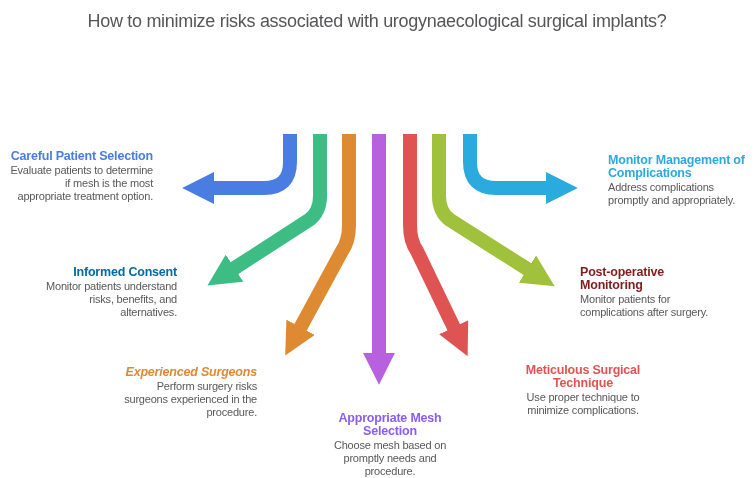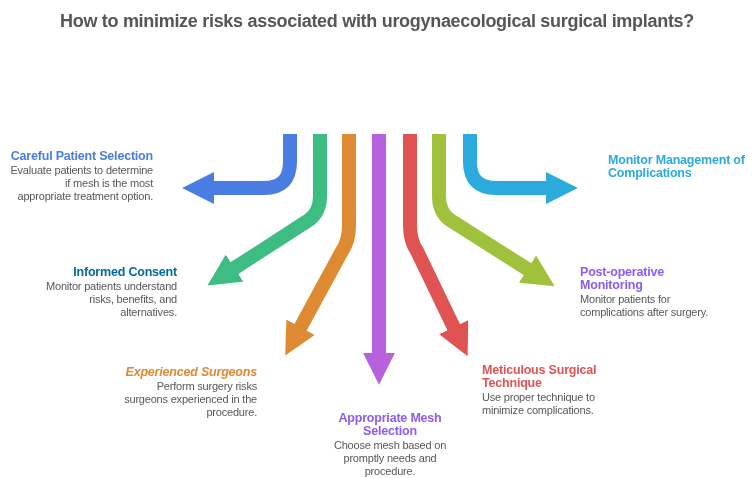--- a/index.html
+++ b/index.html
@@ -2,42 +2,42 @@
 <html><head>
 <meta charset="utf-8">
 <style>
   html,body { margin:0; padding:0; background:#ffffff; }
   .stage {
     position:relative; width:754px; height:478px; background:#ffffff;
     font-family:"Liberation Sans", sans-serif; overflow:hidden;
   }
   .title {
     position:absolute; top:11px; left:0; right:0;
-    text-align:center; font-size:18px; font-weight:bold;
+    text-align:center; font-size:18px; font-weight:normal;
     color:#565659; letter-spacing:-0.3px;
   }
   .arrows { position:absolute; left:0; top:0; }
   .label { position:absolute; }
   .label h3 {
     margin:0; font-size:12.5px; font-weight:bold; line-height:13px;
     white-space:pre-line; letter-spacing:-0.2px;
   }
   .label p {
     margin:1px 0 0 0; font-size:11px; line-height:13px;
     color:#58585b; white-space:pre-line; letter-spacing:-0.2px;
   }
   .align-right  { text-align:right; }
   .align-center { text-align:center; }
   .b1 { right:601px; top:150px; width:170px; }
   .b2 { right:577px; top:266px; width:150px; }
   .b3 { right:497px; top:366px; width:170px; }
   .b4 { left:307px;  top:412px; width:166px; }
   .b5 { left:608px;  top:154px; width:142px; }
   .b6 { left:580px;  top:266px; width:160px; }
-  .b7 { left:482px;  top:364px; width:160px; }
+  .b7 { left:503px;  top:364px; width:160px;text-align:center; }
 </style>
 </head>
 <body>
 
 <div class="stage">
 
   <div class="title">How to minimize risks associated with urogynaecological surgical implants?</div>
 
   <svg class="arrows" width="754" height="478" viewBox="0 0 754 478">
     <defs>
@@ -103,24 +103,26 @@
   </div>
 
   <div class="label b7">
     <h3 style="color: rgb(224, 83, 83);">Meticulous Surgical
 Technique</h3>
     <p>Use proper technique to
 minimize complications.</p>
   </div>
 
   <div class="label b6">
-    <h3 style="color: #8b5cf6;">Post-operative
+    <h3 style="color: #7f1d1d;">Post-operative
 Monitoring</h3>
     <p>Monitor patients for
 complications after surgery.</p>
   </div>
 
   <div class="label b5">
     <h3 style="color: rgb(43, 170, 221);">Monitor Management of
 Complications</h3>
+    <p>Address complications
+promptly and appropriately.</p>
   </div>
 
 </div>
 
 </body></html>

